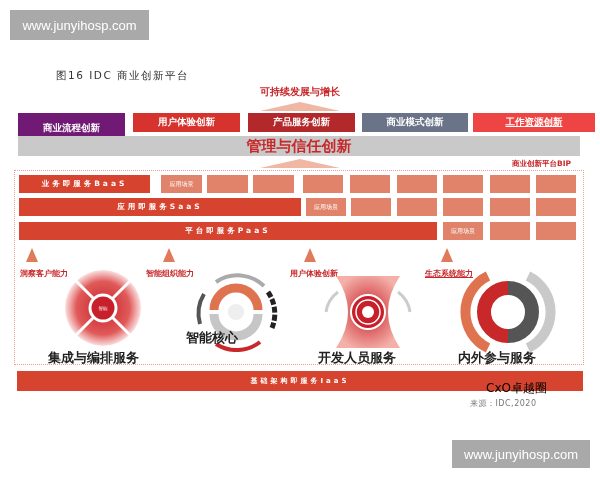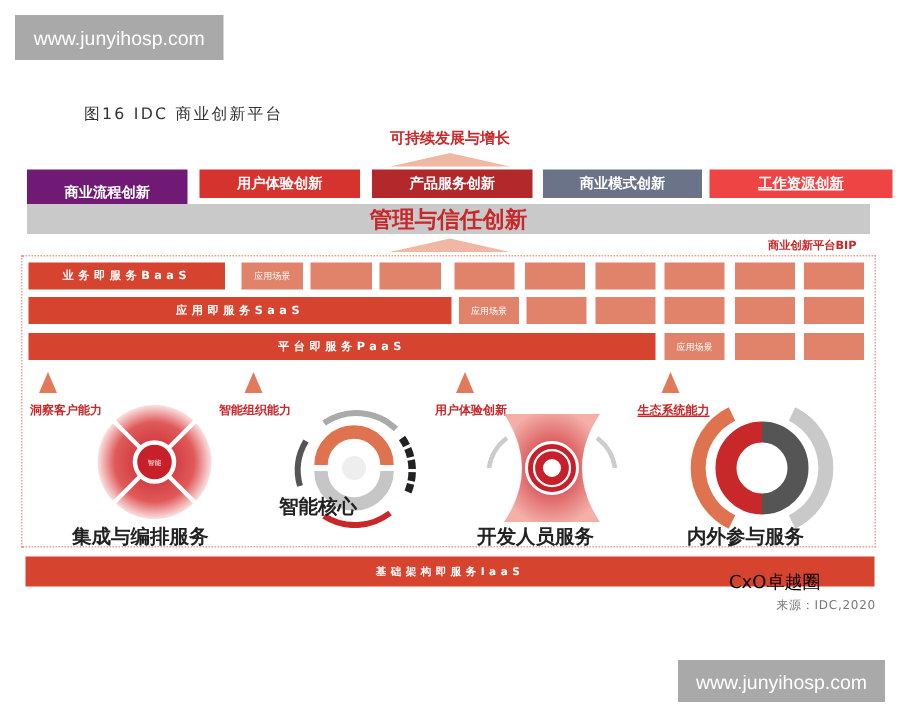--- a/index.html
+++ b/index.html
@@ -12,21 +12,21 @@
   .innov { display: flex; align-items: center; justify-content: center; color: #fff; font-size: 9.5px; font-weight: bold; }
   .mgmt { background: #c9c9c9; display: flex; align-items: center; justify-content: center; color: #c8282a; font-size: 15px; font-weight: bold; }
   .tri { width: 0; height: 0; border-left: 40px solid transparent; border-right: 40px solid transparent; border-bottom: 9px solid #f0b8a4; }
   .tri-small { width: 0; height: 0; border-left: 6px solid transparent; border-right: 6px solid transparent; border-bottom: 14px solid #e07a5a; }
   .bip-label { color: #c8282a; font-size: 7.5px; font-weight: bold; }
   .container { border: 1px dotted #e8a090; }
   .bar { background: #d6432f; color: #fff; font-size: 7.5px; font-weight: bold; letter-spacing: 3px; display: flex; align-items: center; justify-content: center; }
   .cell { background: #e0836a; color: #fff; font-size: 6px; display: flex; align-items: center; justify-content: center; }
   .cap { color: #c8282a; font-size: 8px; font-weight: bold; }
   .svc { color: #222; font-size: 13px; font-weight: bold; }
-  .src { color: #777; font-size: 8px; text-align: right; letter-spacing: 0.5px; }
+  .src { color: #777; font-size: 8px; letter-spacing: 0.5px; }
   .brand { color: #000000; font-size: 12px; }
 </style>
 </head>
 <body>
 
 <div class="abs watermark" style="left:10px;top:10px;width:139px;height:30px;">www.junyihosp.com</div>
 
 <div class="abs fig-title" style="left:16px;top:69px;margin-left:40px;">图16 IDC 商业创新平台</div>
 
 <div class="abs goal" style="left:220px;top:85px;width:160px;">可持续发展与增长</div>

